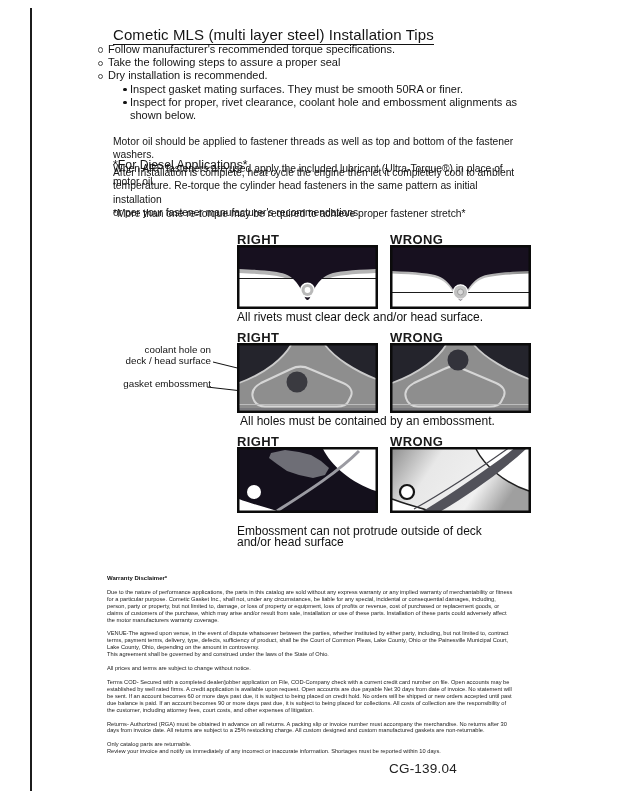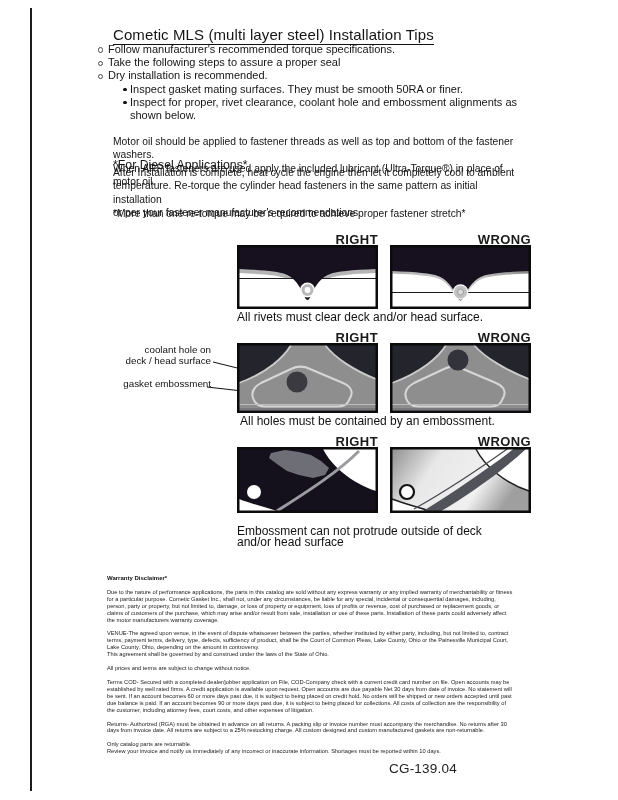--- a/index.html
+++ b/index.html
@@ -12,21 +12,21 @@
   .bullets{left:96px;top:43px;width:440px;font-size:11px;line-height:13.2px;}
   .bullet-item{position:relative;padding-left:12px;}
   .bullet-item .marker{position:absolute;left:2px;top:4.4px;width:3.4px;height:3.4px;
         border:1px solid #4a4a4a;border-radius:50%;}
   .sub-item{position:relative;padding-left:34px;}
   .sub-item .marker{position:absolute;left:27px;top:5px;width:3.6px;height:3.6px;
         background:#111;border-radius:50%;border:none;}
   .diesel-heading{left:113px;top:118px;font-size:12.3px;font-weight:normal;margin-top:40px;}
   .para{left:113px;width:402px;font-size:10.3px;line-height:13.4px;white-space:pre-line;}
   .p1{top:135px;} .p2{top:166px;} .p3{top:207px;}
-  .rw-label{width:141px;text-align:right;font-size:13px;font-weight:bold;
+  .rw-label{width:141px;text-align:left;font-size:13px;font-weight:bold;
         letter-spacing:.4px;color:#1a1a1a;}
   .caption{font-size:12px;line-height:10.8px;color:#111;white-space:pre-line;}
   .side-label{width:110px;text-align:right;font-size:9.8px;line-height:11px;
         white-space:pre-line;color:#111;}
   .fineprint{left:107px;top:575px;width:407px;font-size:5.7px;line-height:6.9px;color:#222;}
   .fineprint h4{margin:0 0 7px 0;font-size:6px;font-weight:bold;color:#111;}
   .fineprint p{margin:0 0 7px 0;white-space:pre-line;}
   .footer-code{left:389px;top:761px;font-size:13.5px;color:#222;letter-spacing:.2px;}
   svg{display:block;}
 </style>

